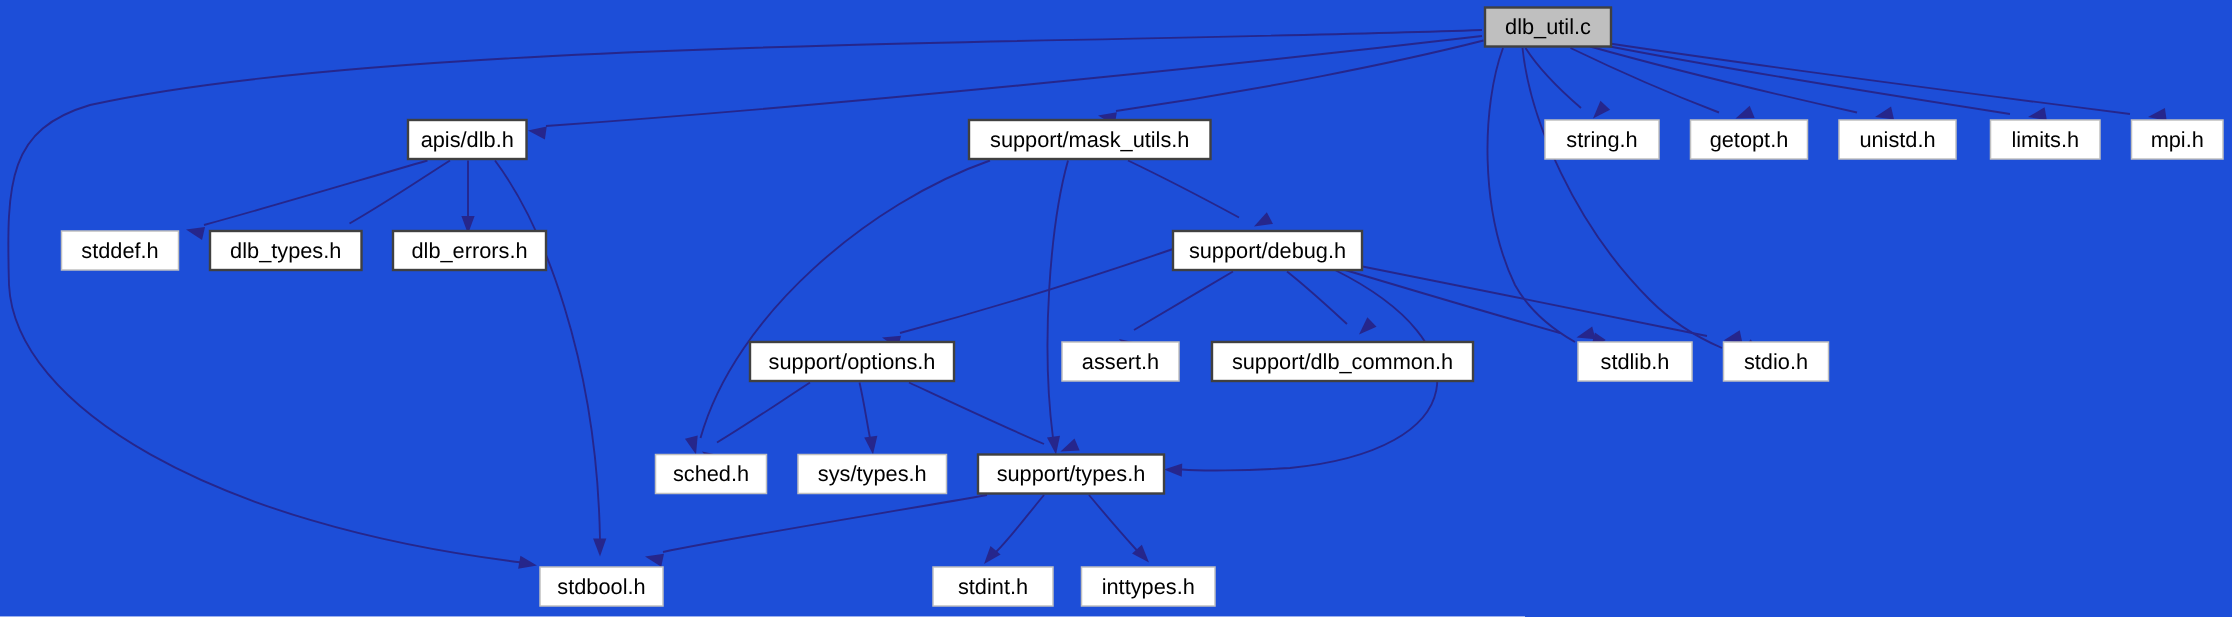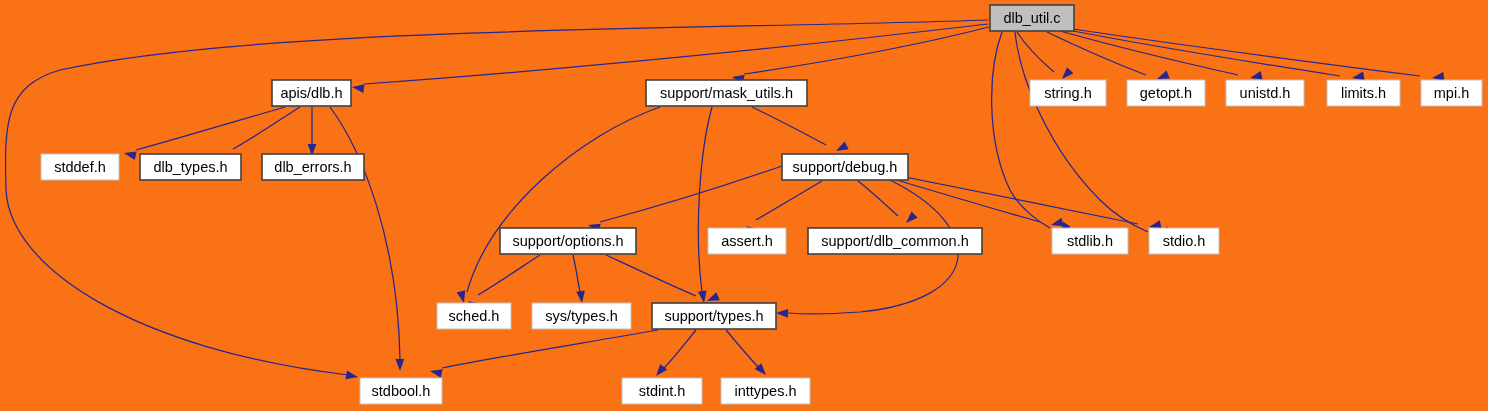--- a/index.html
+++ b/index.html
@@ -4,21 +4,21 @@
 <style>
   html, body {
     margin: 0;
     padding: 0;
     background: #ffffff;
   }
   #graph-root {
     position: relative;
     width: 1488px;
     height: 411px;
-    background: #f97316;
+    background: #1d4ed8;
     font-family: "Liberation Sans", sans-serif;
     overflow: hidden;
   }
   svg.graph-canvas {
     position: absolute;
     left: 0;
     top: 0;
     width: 1488px;
     height: 411px;
   }

